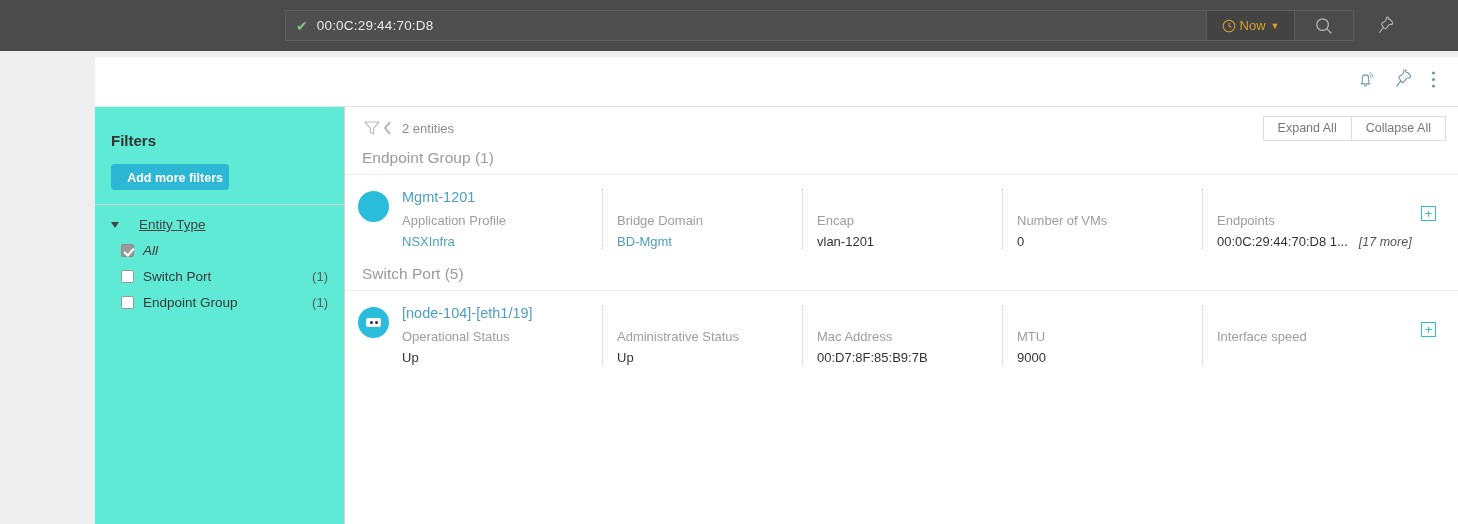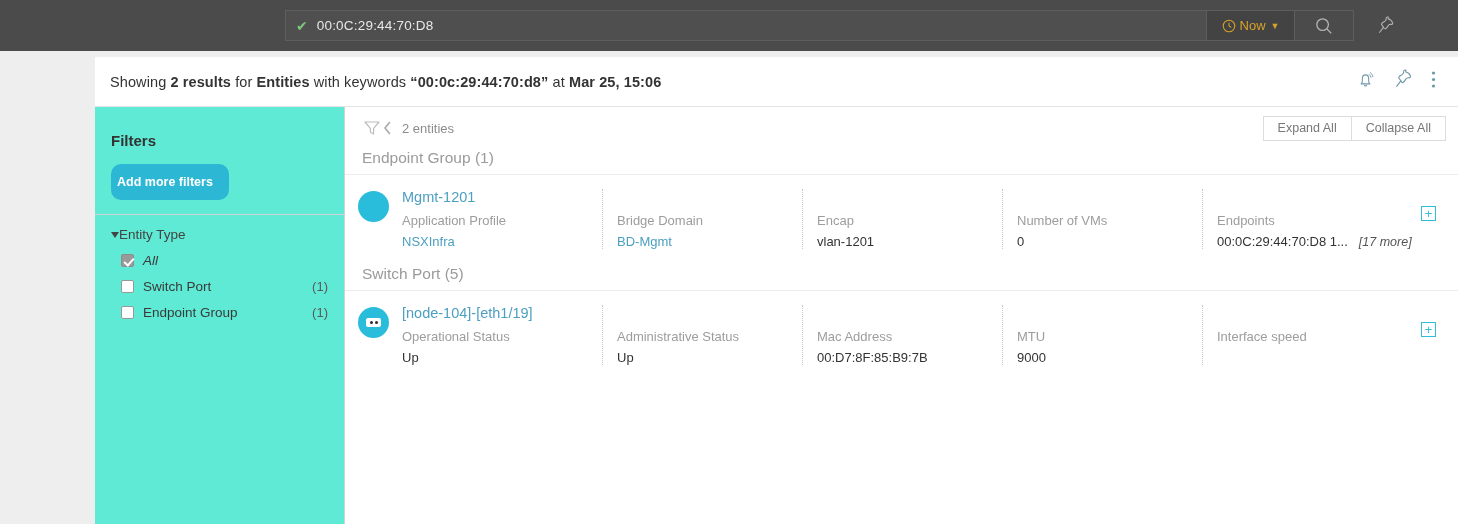--- a/index.html
+++ b/index.html
@@ -82,35 +82,36 @@
     width: 250px; flex: 0 0 250px;
     background: #5eead4;
     border-right: 1px solid #d2d2d2;
     padding: 22px 16px 0 16px;
   }
   .filters-title {
     font-size: 15px; font-weight: bold; color: #333;
     margin: 3px 0 15px 0;
   }
   .add-filters-btn {
-    display: block; width: 118px; height: 36px;
+    display: block; width: 118px; height: 26px;
     background: #2cb8d4; color: #fff;
     font-size: 12.5px; font-weight: bold;
-    border: none; border-radius: 10px;
-    cursor: pointer; line-height: 26px; text-align: left;
+    border: none; border-radius: 4px;
+    cursor: pointer; line-height: 26px; text-align: right;
     font-family: "Liberation Sans", sans-serif;
   }
   .filters-divider {
     height: 1px; background: #d2d2d2;
     margin: 14px -16px 0 -16px;
   }
   .group-head {
-    display: flex; align-items: center; gap: 0;
+    display: flex; align-items: center; gap: 20px;
     margin: 12px 0 0 0; font-size: 13.5px; color: #444;
     cursor: pointer;
+    text-decoration: underline;
   }
   .tri-dn {
     width: 0; height: 0;
     border-left: 4.5px solid transparent;
     border-right: 4.5px solid transparent;
     border-top: 6px solid #444;
   }
   .filter-row {
     display: flex; align-items: center;
     margin: 11px 0 0 10px; font-size: 13.5px; color: #3a3a3a;
@@ -227,21 +228,20 @@
         <path d="M13.5 3.2c2 .2 4.4 2.4 4.8 4.6.2 1.2-.8 1.6-1.8 1.4-1.2-.3-2.2.3-3 1.3-.9 1.2-1.6 2.6-2.6 3.4-.7.5-1.4.2-1.9-.4L6.6 10c-.6-.6-.8-1.4-.2-2 .9-.9 2.3-1.5 3.5-2.4 1-.8 1.6-1.8 1.3-3-.2-1 .2-1.6 2.3-1.4z" fill="none" stroke="#b4b4b4" stroke-width="1.2" stroke-linejoin="round"></path>
         <line x1="8.4" y1="12.2" x2="3.6" y2="18.4" stroke="#b4b4b4" stroke-width="1.2"></line>
       </svg>
     </div>
   </div>
 </div>
 
 <div class="card">
 
   <div class="card-header">
-    <div class="showing"><span>Showing </span><b>2 results</b><span> for </span><b>Entities</b><span> with keywords </span><b>“00:0c:29:44:70:d8”</b><span> at </span><b>Mar 25, 15:06</b></div>
 
     <div class="header-icons">
       <span>
         <svg width="21" height="21" viewBox="0 0 24 24">
           <path d="M7 17h10c-1.2-1-1.4-2-1.4-3.6V11c0-2.4-1.6-4.3-3.6-4.3S8.4 8.6 8.4 11v2.4C8.4 15 8.2 16 7 17z" fill="none" stroke="#6e98a8" stroke-width="1.2" stroke-linejoin="round"></path>
           <path d="M10.6 18.3a1.5 1.5 0 0 0 2.8 0" fill="none" stroke="#6e98a8" stroke-width="1.2"></path>
           <path d="M16.3 6.2c1 .8 1.7 1.9 2 3.2M17.6 4.2c1.5 1.1 2.5 2.7 2.9 4.6" fill="none" stroke="#6e98a8" stroke-width="1.1" stroke-linecap="round"></path>
         </svg>
       </span>
       <span>

